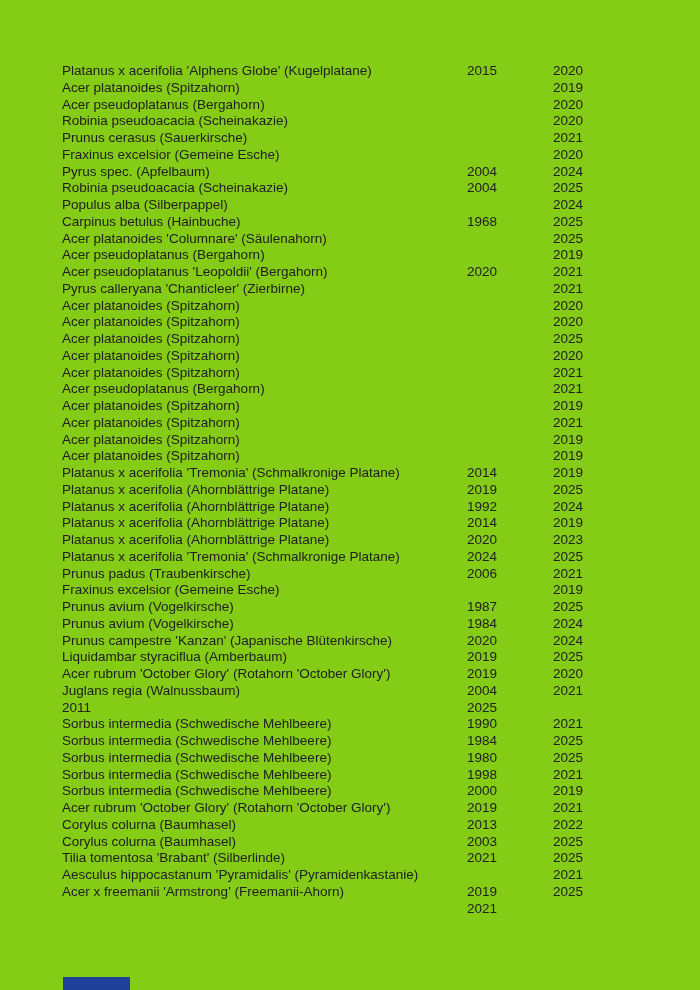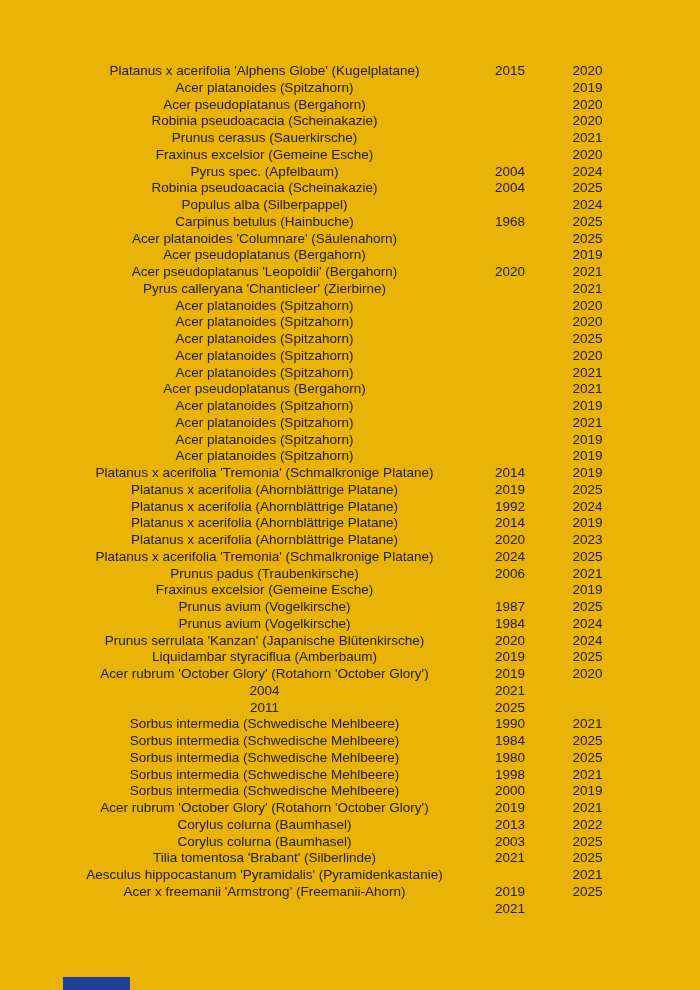--- a/index.html
+++ b/index.html
@@ -37,21 +37,21 @@
     position: absolute;
     left: 63px;
     top: 977px;
     width: 67px;
     height: 13px;
   }
 </style>
 </head>
 <body>
 
-<div class="page" style="background: #eab308; color: rgb(33, 33, 33); text-align: center;">
+<div class="page" style="background: #84cc16; color: rgb(33, 33, 33);">
   <div class="tree-table" id="tree-table">
       <div class="tree-row">
         <div class="cell species">Platanus x acerifolia 'Alphens Globe' (Kugelplatane)</div>
         <div class="cell year">2015</div>
         <div class="cell year">2020</div>
       </div>
       <div class="tree-row">
         <div class="cell species">Acer platanoides (Spitzahorn)</div>
         <div class="cell year"></div>
         <div class="cell year">2019</div>
@@ -210,35 +210,36 @@
         <div class="cell species">Prunus avium (Vogelkirsche)</div>
         <div class="cell year">1987</div>
         <div class="cell year">2025</div>
       </div>
       <div class="tree-row">
         <div class="cell species">Prunus avium (Vogelkirsche)</div>
         <div class="cell year">1984</div>
         <div class="cell year">2024</div>
       </div>
       <div class="tree-row">
-        <div class="cell species">Prunus serrulata 'Kanzan' (Japanische Blütenkirsche)</div>
+        <div class="cell species">Prunus campestre 'Kanzan' (Japanische Blütenkirsche)</div>
         <div class="cell year">2020</div>
         <div class="cell year">2024</div>
       </div>
       <div class="tree-row">
         <div class="cell species">Liquidambar styraciflua (Amberbaum)</div>
         <div class="cell year">2019</div>
         <div class="cell year">2025</div>
       </div>
       <div class="tree-row">
         <div class="cell species">Acer rubrum 'October Glory' (Rotahorn 'October Glory')</div>
         <div class="cell year">2019</div>
         <div class="cell year">2020</div>
       </div>
       <div class="tree-row">
+        <div class="cell species">Juglans regia (Walnussbaum)</div>
         <div class="cell year">2004</div>
         <div class="cell year">2021</div>
       </div>
       <div class="tree-row">
         <div class="cell year">2011</div>
         <div class="cell year">2025</div>
       </div>
       <div class="tree-row">
         <div class="cell species">Sorbus intermedia (Schwedische Mehlbeere)</div>
         <div class="cell year">1990</div>

